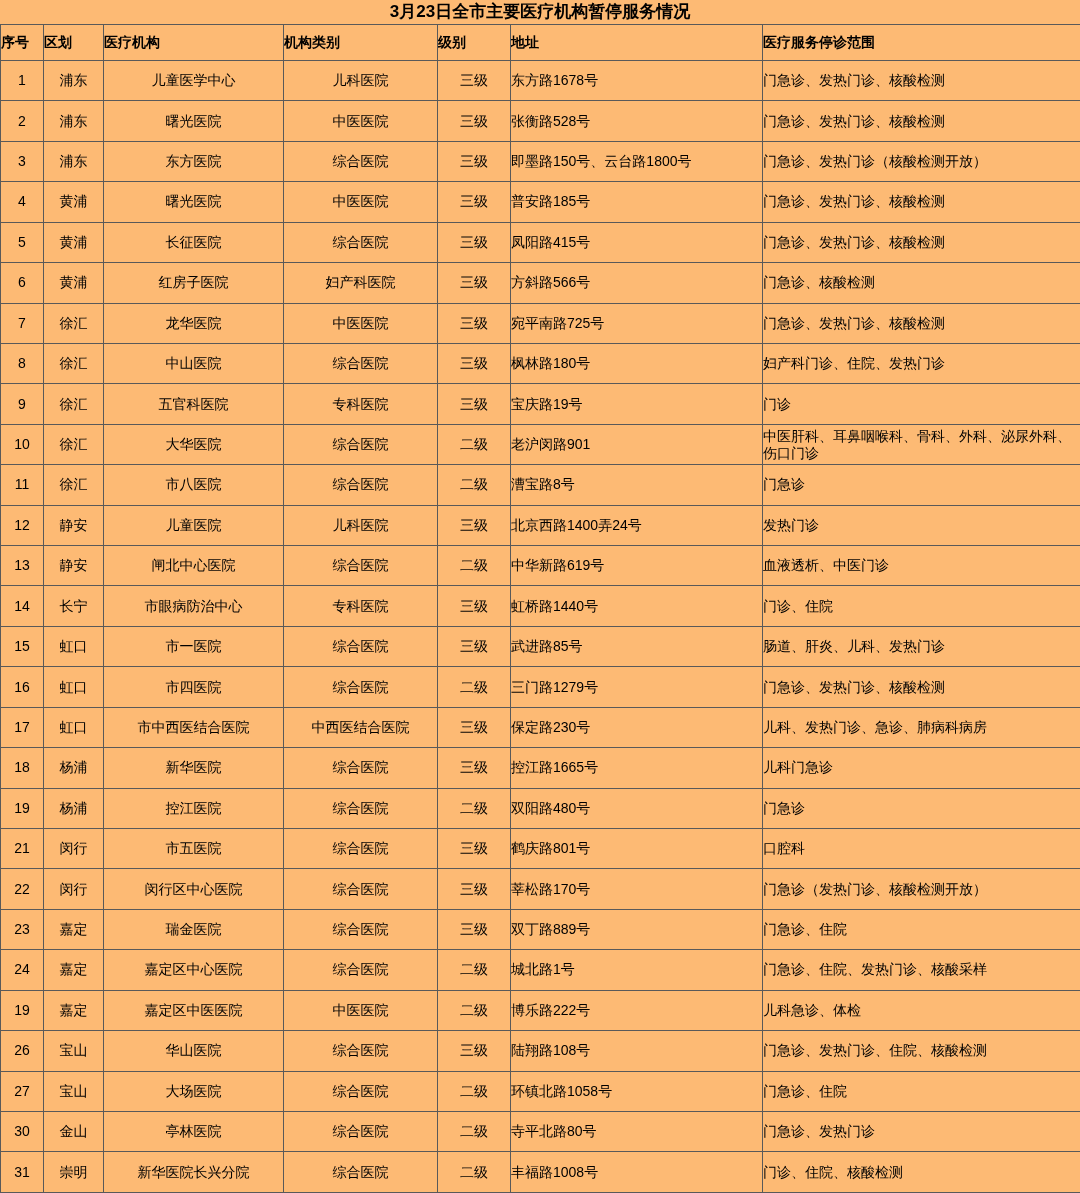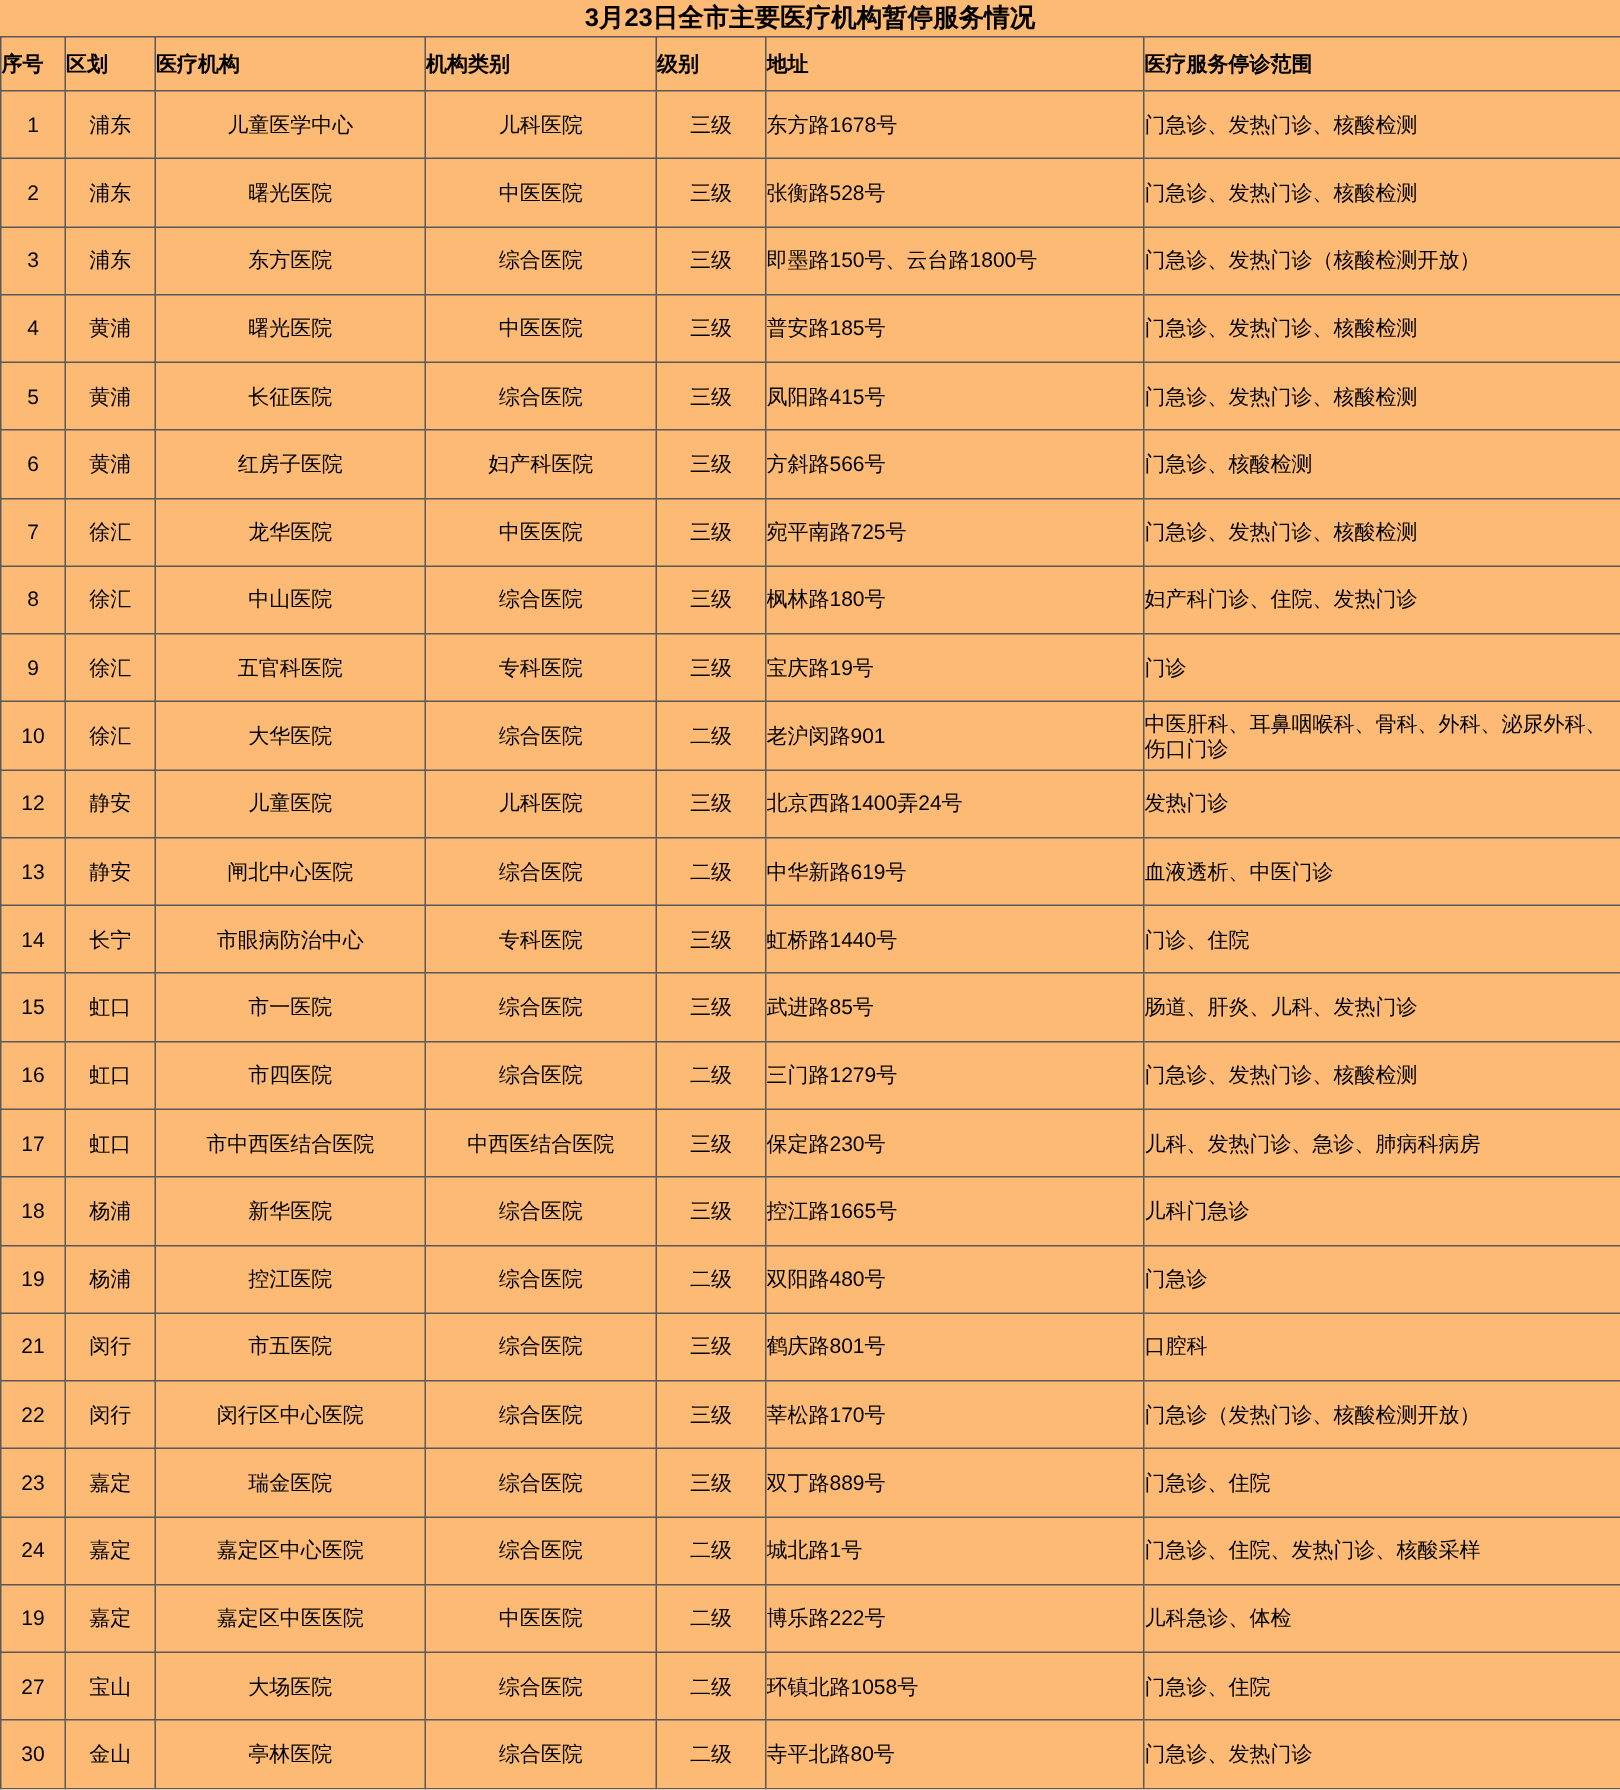--- a/index.html
+++ b/index.html
@@ -175,20 +175,29 @@
         <tr>
     <td class="c-center">10</td>
     <td class="c-center">徐汇</td>
     <td class="c-center">大华医院</td>
     <td class="c-center">综合医院</td>
     <td class="c-center">二级</td>
     <td class="c-left">老沪闵路901</td>
     <td class="c-left">中医肝科、耳鼻咽喉科、骨科、外科、泌尿外科、伤口门诊</td>
   </tr>
         <tr>
+    <td class="c-center">11</td>
+    <td class="c-center">徐汇</td>
+    <td class="c-center">市八医院</td>
+    <td class="c-center">综合医院</td>
+    <td class="c-center">二级</td>
+    <td class="c-left">漕宝路8号</td>
+    <td class="c-left">门急诊</td>
+  </tr>
+        <tr>
     <td class="c-center">12</td>
     <td class="c-center">静安</td>
     <td class="c-center">儿童医院</td>
     <td class="c-center">儿科医院</td>
     <td class="c-center">三级</td>
     <td class="c-left">北京西路1400弄24号</td>
     <td class="c-left">发热门诊</td>
   </tr>
         <tr>
     <td class="c-center">13</td>
@@ -292,32 +301,50 @@
         <tr>
     <td class="c-center">19</td>
     <td class="c-center">嘉定</td>
     <td class="c-center">嘉定区中医医院</td>
     <td class="c-center">中医医院</td>
     <td class="c-center">二级</td>
     <td class="c-left">博乐路222号</td>
     <td class="c-left">儿科急诊、体检</td>
   </tr>
         <tr>
+    <td class="c-center">26</td>
+    <td class="c-center">宝山</td>
+    <td class="c-center">华山医院</td>
+    <td class="c-center">综合医院</td>
+    <td class="c-center">三级</td>
+    <td class="c-left">陆翔路108号</td>
+    <td class="c-left">门急诊、发热门诊、住院、核酸检测</td>
+  </tr>
+        <tr>
     <td class="c-center">27</td>
     <td class="c-center">宝山</td>
     <td class="c-center">大场医院</td>
     <td class="c-center">综合医院</td>
     <td class="c-center">二级</td>
     <td class="c-left">环镇北路1058号</td>
     <td class="c-left">门急诊、住院</td>
   </tr>
         <tr>
     <td class="c-center">30</td>
     <td class="c-center">金山</td>
     <td class="c-center">亭林医院</td>
     <td class="c-center">综合医院</td>
     <td class="c-center">二级</td>
     <td class="c-left">寺平北路80号</td>
     <td class="c-left">门急诊、发热门诊</td>
+  </tr>
+        <tr>
+    <td class="c-center">31</td>
+    <td class="c-center">崇明</td>
+    <td class="c-center">新华医院长兴分院</td>
+    <td class="c-center">综合医院</td>
+    <td class="c-center">二级</td>
+    <td class="c-left">丰福路1008号</td>
+    <td class="c-left">门诊、住院、核酸检测</td>
   </tr>
       </tbody>
   </table>
 </div>
 
 </body></html>

